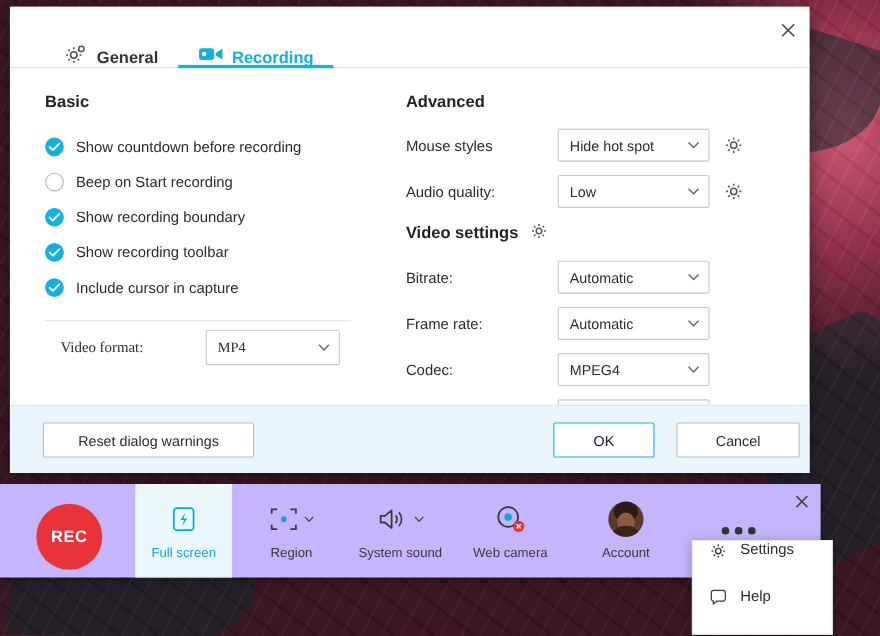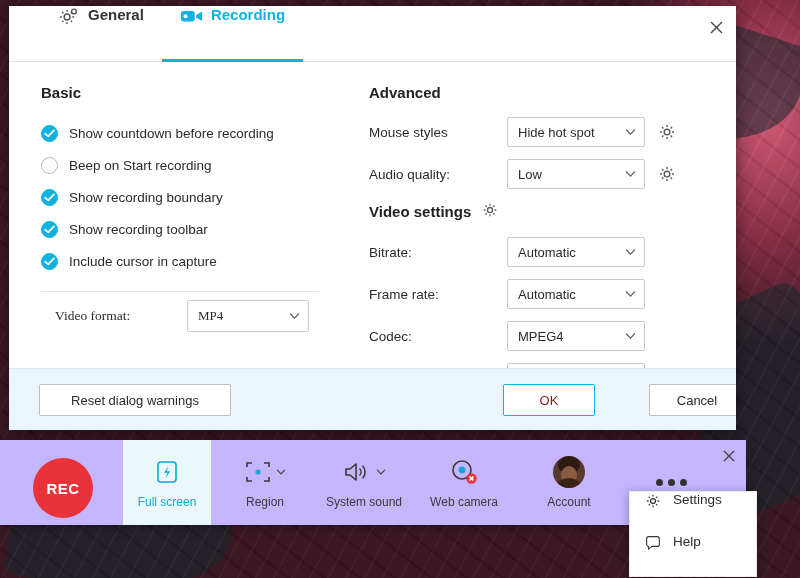--- a/index.html
+++ b/index.html
@@ -73,21 +73,21 @@
     position: relative;
     height: 56px;
     border-bottom: 1px solid #e4e4e4;
     display: flex;
     align-items: center;
     padding-left: 30px;
     box-sizing: border-box;
   }
   .tab {
     display: flex;
-    align-items: flex-start;
+    align-items: flex-end;
     gap: 9px;
     height: 100%;
     padding: 0 18px;
     box-sizing: border-box;
     cursor: pointer;
     position: relative;
   }
   .tab .tab-label {
     font-size: 15px;
     color: #333;
@@ -248,22 +248,22 @@
     background: #fff;
     font-size: 13px;
     color: #2b2b2b;
     display: flex;
     align-items: center;
     justify-content: center;
     cursor: pointer;
     border-radius: 2px;
   }
   .btn-reset { left: 30px; top: 15px; width: 192px; }
-  .btn-ok { left: 494px; top: 15px; width: 92px; border-color: #12b1e0; color: #7f1d1d; }
-  .btn-cancel { left: 640px; top: 15px; width: 96px; }
+  .btn-ok { left: 494px; top: 15px; width: 92px; border-color: #12b1e0; color: #0f172a; }
+  .btn-cancel { left: 606px; top: 15px; width: 112px; }
 
   
   .toolbar {
     position: absolute;
     left: 0;
     top: 440px;
     width: 746px;
     height: 85px;
     background: #c4b5fd;
     box-shadow: 0 2px 10px rgba(0,0,0,.35);

